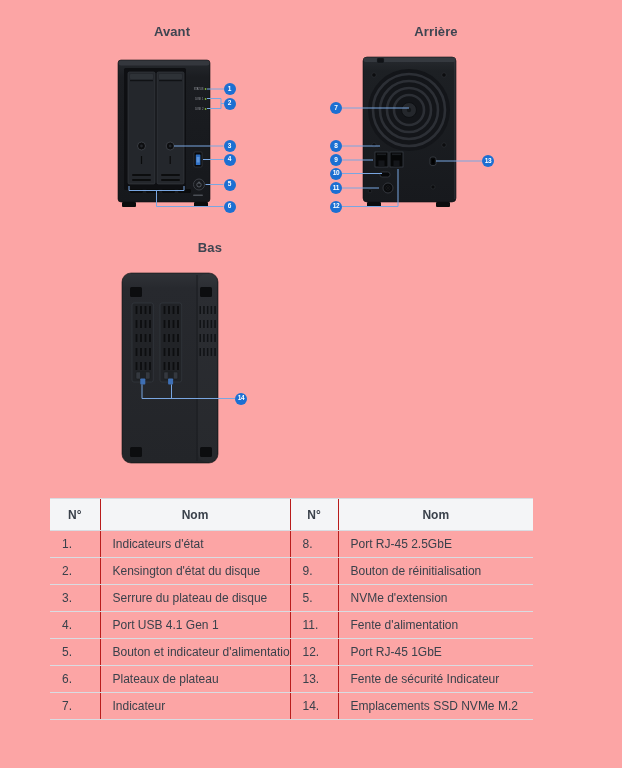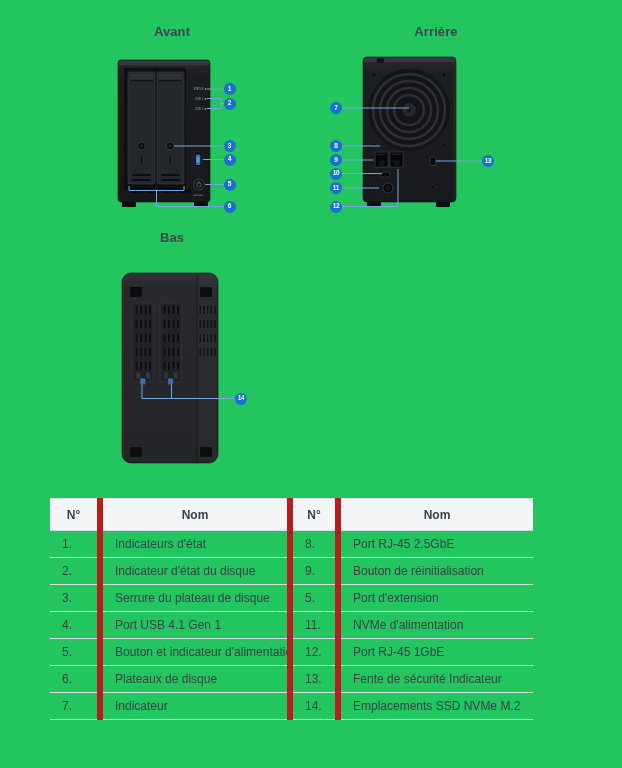--- a/index.html
+++ b/index.html
@@ -1,40 +1,40 @@
 <!DOCTYPE html>
 <html><head>
 <meta charset="utf-8">
 <style>
   html,body{margin:0;padding:0;background:#fff;}
-  .page{position:relative;width:622px;height:768px;background:#22c55e;overflow:hidden;
+  .page{position:relative;width:622px;height:768px;background:#fca5a5;overflow:hidden;
         font-family:"Liberation Sans",sans-serif;}
   .title{position:absolute;width:100px;text-align:center;font-size:13px;font-weight:600;
          color:#3e4551;letter-spacing:.1px;}
   .overlay{position:absolute;left:0;top:0;width:622px;height:768px;pointer-events:none;}
   .co{position:absolute;width:12px;height:12px;border-radius:50%;background:#1c6fd2;color:#fff;
       font-size:6.5px;font-weight:700;display:flex;align-items:center;justify-content:center;
       letter-spacing:-.3px;line-height:1;}
   table.parts{position:absolute;left:50px;top:498px;width:483px;border-collapse:collapse;
       table-layout:fixed;}
   table.parts th{background:#f4f5f7;border-top:1px solid #d9dce2;border-bottom:1px solid #d9dce2;
       font-size:12px;font-weight:600;color:#3a414b;height:31px;text-align:center;padding:0;}
   table.parts td{border-bottom:1px solid #d9dce2;font-size:12px;color:#3a414b;height:26px;
       padding:0 4px 0 12px;vertical-align:middle;white-space:nowrap;overflow:hidden;}
-  table.parts th:nth-child(n+2),table.parts td:nth-child(n+2){border-left:6px solid #b91c1c;}
+  table.parts th:nth-child(n+2),table.parts td:nth-child(n+2){border-left:1px solid #b91c1c;}
   .dev{position:absolute;}
 </style>
 </head>
 <body>
 
 <div class="page">
 
   <div class="title" style="left:122px;top:24px;">Avant</div>
   <div class="title" style="left:386px;top:24px;">Arrière</div>
-  <div class="title" style="left:122px;top:230px;">Bas</div>
+  <div class="title" style="left:122px;top:240px;text-align:right;">Bas</div>
 
   <svg class="dev" style="left:117px;top:56px;" width="94" height="152" viewBox="0 0 94 152">
     <defs>
       <linearGradient id="fgb" x1="0" y1="0" x2="0" y2="1">
         <stop offset="0" stop-color="#26292e"></stop>
           <stop offset="0.12" stop-color="#1b1d21"></stop>
         <stop offset="1" stop-color="#16181c"></stop>
       </linearGradient>
     </defs>
     <g>
@@ -298,45 +298,45 @@
     </thead>
     <tbody>
       <tr>
         <td>1.</td>
         <td>Indicateurs d'état</td>
         <td>8.</td>
         <td>Port RJ-45 2.5GbE</td>
       </tr>
       <tr>
         <td>2.</td>
-        <td>Indicateur d'état du disque</td>
+        <td>Kensington d'état du disque</td>
         <td>9.</td>
         <td>Bouton de réinitialisation</td>
       </tr>
       <tr>
         <td>3.</td>
         <td>Serrure du plateau de disque</td>
         <td>5.</td>
-        <td>Port d'extension</td>
+        <td>NVMe d'extension</td>
       </tr>
       <tr>
         <td>4.</td>
         <td>Port USB 4.1 Gen 1</td>
         <td>11.</td>
-        <td>NVMe d'alimentation</td>
+        <td>Fente d'alimentation</td>
       </tr>
       <tr>
         <td>5.</td>
         <td>Bouton et indicateur d'alimentation</td>
         <td>12.</td>
         <td>Port RJ-45 1GbE</td>
       </tr>
       <tr>
         <td>6.</td>
-        <td>Plateaux de disque</td>
+        <td>Plateaux de plateau</td>
         <td>13.</td>
         <td>Fente de sécurité Indicateur</td>
       </tr>
       <tr>
         <td>7.</td>
         <td>Indicateur</td>
         <td>14.</td>
         <td>Emplacements SSD NVMe M.2</td>
       </tr>
     </tbody>

